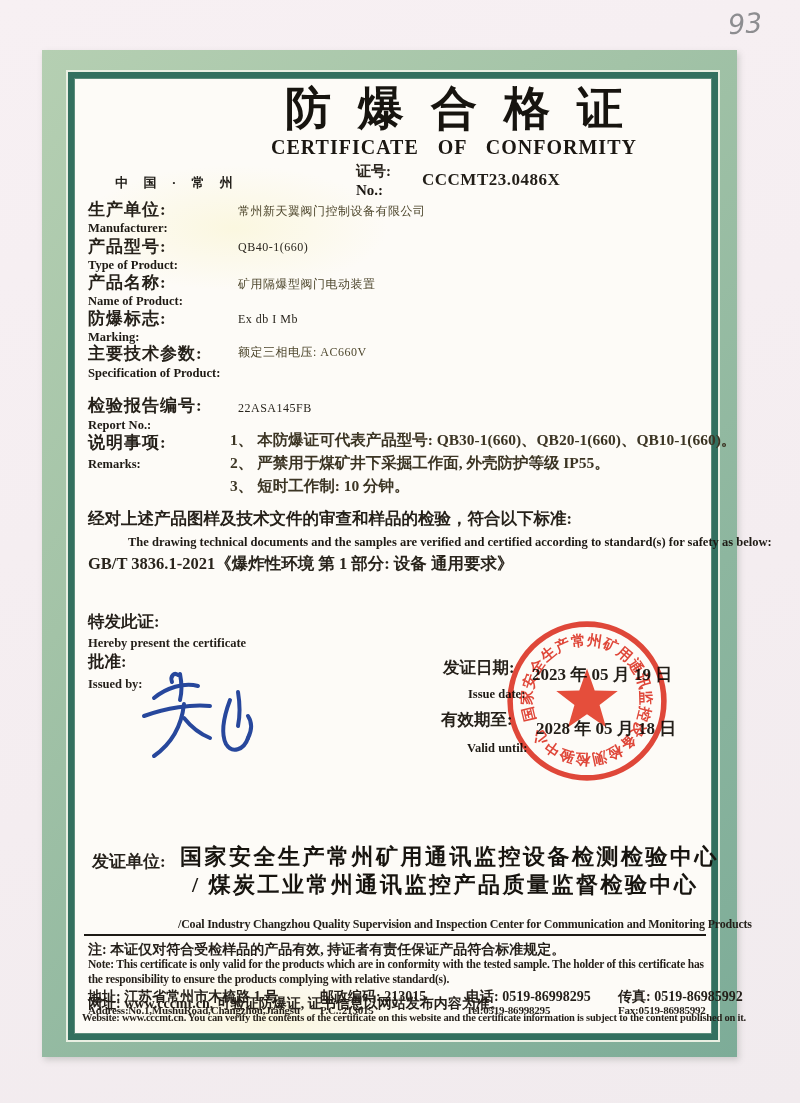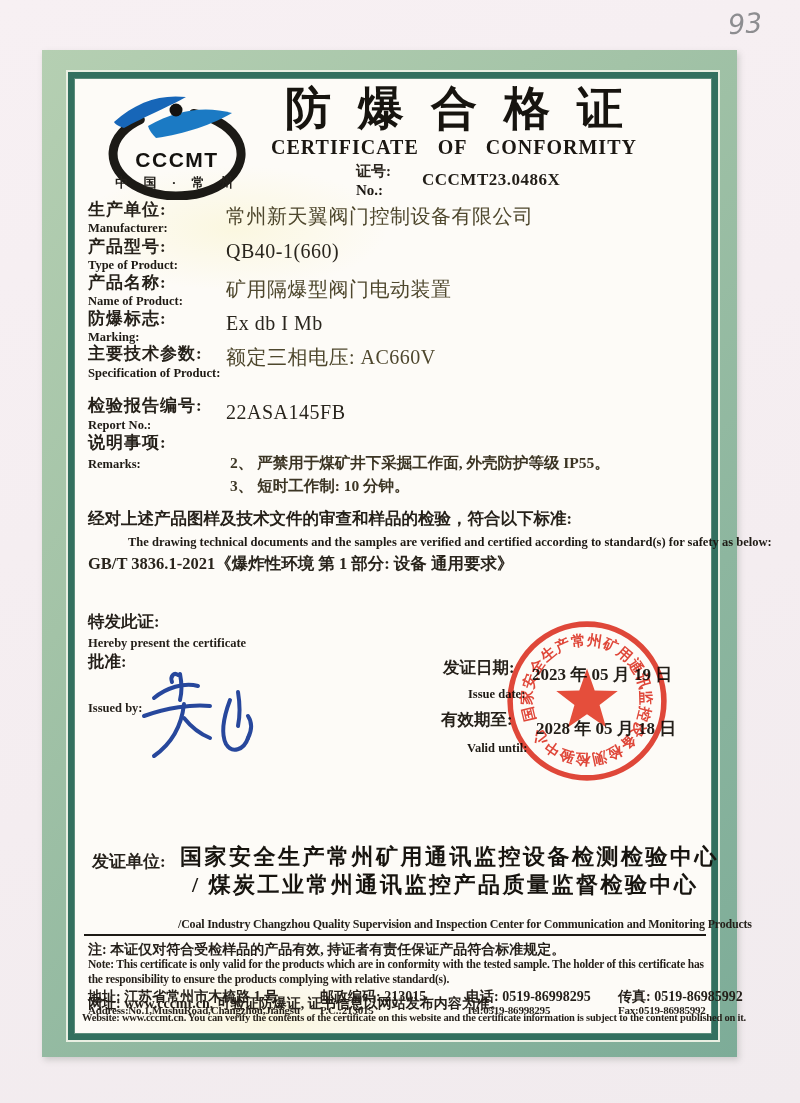--- a/index.html
+++ b/index.html
@@ -45,32 +45,32 @@
     left:170px;top:58px;width:420px;text-align:center;
     font-size:20px;font-weight:bold;letter-spacing:1px;word-spacing:13px;color:#1b1712;
     white-space:nowrap;
   }
   .certno-cn{left:282px;top:84px;font-size:15px;font-weight:bold;color:#2a241c;}
   .certno-en{left:282px;top:104px;font-size:15px;font-weight:bold;color:#1c1813;}
   .certno-val{left:348px;top:92px;font-size:17px;font-weight:600;color:#221e18;letter-spacing:.5px;}
   
   .lab-cn{left:14px;font-size:17px;font-weight:bold;color:#26211a;white-space:nowrap;letter-spacing:1px;}
   .lab-en{left:14px;font-size:12.5px;font-weight:bold;color:#1e1a14;white-space:nowrap;}
-  .val{left:152px;font-size:20px;color:#4e472d;white-space:nowrap;letter-spacing:.5px;text-align:right;}
+  .val{left:164px;font-size:12px;color:#4e472d;white-space:nowrap;letter-spacing:.5px;text-align:right;}
   .val-dark{color:#29251d;}
   .rem{left:156px;font-size:15.5px;font-weight:600;color:#3c3524;white-space:nowrap;}
   
   .stmt-cn{left:14px;top:430px;font-size:16.5px;font-weight:bold;color:#26211a;white-space:nowrap;}
   .stmt-en{left:14px;top:457px;font-size:12.5px;font-weight:bold;color:#1e1a14;white-space:nowrap;margin-left:40px;}
   .std{left:14px;font-size:16.5px;font-weight:bold;color:#29241c;white-space:nowrap;}
   
   .present-cn{left:14px;top:533px;font-size:16.5px;font-weight:bold;}
   .present-en{left:14px;top:558px;font-size:12.5px;font-weight:bold;}
   .approve-cn{left:14px;top:573px;font-size:16.5px;font-weight:bold;}
-  .approve-en{left:14px;top:599px;font-size:12.5px;font-weight:bold;margin-top:24px;}
+  .approve-en{left:14px;top:599px;font-size:12.5px;font-weight:bold;}
   .sig{left:58px;top:586px;width:150px;height:115px;}
   .d-lab-cn{font-size:16.5px;font-weight:bold;color:#26211a;white-space:nowrap;}
   .d-lab-en{font-size:12.5px;font-weight:bold;color:#1e1a14;white-space:nowrap;}
   .d-val{font-size:17px;font-weight:600;color:#221e18;white-space:nowrap;}
   .stamp{left:427px;top:537px;width:172px;height:172px;opacity:.92;mix-blend-mode:multiply;z-index:5;}
   
   .au-lab{left:18px;top:772px;font-size:17px;font-weight:bold;white-space:nowrap;}
   .au-l1{left:106px;top:764px;font-size:22px;font-weight:bold;letter-spacing:2.5px;white-space:nowrap;color:#17140f;}
   .au-l2{left:118px;top:792px;font-size:22px;font-weight:bold;letter-spacing:2.5px;white-space:nowrap;color:#17140f;}
   .au-en1{left:18px;top:824px;font-size:12px;font-weight:bold;white-space:nowrap;letter-spacing:-.2px;}
@@ -85,29 +85,20 @@
   .ft-weben{left:8px;top:934px;font-size:10.5px;font-weight:bold;white-space:nowrap;letter-spacing:-.2px;}
 </style>
 </head>
 <body>
 
 <div class="abs pg-num">93</div>
 
 <div class="abs cert">
   <div class="cert-teal">
 
-    <div class="abs logo-wrap">
-      <svg width="170" height="118" viewBox="0 0 170 118">
-        <path d="M101.6 31.4 A64 42 0 1 1 48.3 37.6" fill="none" stroke="#1c1a16" stroke-width="9" stroke-linecap="round"></path>
-        <path d="M22,40 C44,20 68,12 94,15 C80,23 52,35 32,46 C26,44 23,42 22,40 Z" fill="#1766b8"></path>
-        <path d="M56,44 C86,27 114,24 140,31 C122,42 92,52 64,56 C60,52 57,48 56,44 Z" fill="#1b7ac4"></path>
-        <circle cx="84" cy="28" r="6.5" fill="#14120f"></circle>
-        <text x="85" y="85" text-anchor="middle" font-family="Liberation Sans, sans-serif" font-size="21" font-weight="bold" letter-spacing="1.5" fill="#14120f">CCCMT</text>
-      </svg>
-    </div>
     <div class="abs logo-region">中 国 · 常 州</div>
 
     <div class="abs title">防爆合格证</div>
     <div class="abs subtitle">CERTIFICATE  OF  CONFORMITY</div>
 
     <div class="abs certno-cn">证号:</div>
     <div class="abs certno-en">No.:</div>
     <div class="abs certno-val">CCCMT23.0486X</div>
 
     <div class="abs lab-cn" style="top:120px">生产单位:</div>
@@ -129,20 +120,21 @@
     <div class="abs lab-cn" style="top:264px">主要技术参数:</div>
     <div class="abs lab-en" style="top:288px">Specification of Product:</div>
     <div class="abs val" style="top:266px">额定三相电压: AC660V</div>
 
     <div class="abs lab-cn" style="top:316px">检验报告编号:</div>
     <div class="abs lab-en" style="top:340px">Report No.:</div>
     <div class="abs val val-dark" style="top:323px">22ASA145FB</div>
 
     <div class="abs lab-cn" style="top:353px">说明事项:</div>
     <div class="abs lab-en" style="top:379px">Remarks:</div>
+    <div class="abs rem" style="top:352px">1、 本防爆证可代表产品型号: QB30-1(660)、QB20-1(660)、QB10-1(660)。</div>
     <div class="abs rem" style="top:375px">2、 严禁用于煤矿井下采掘工作面, 外壳防护等级 IP55。</div>
     <div class="abs rem" style="top:398px">3、 短时工作制: 10 分钟。</div>
 
     <div class="abs stmt-cn">经对上述产品图样及技术文件的审查和样品的检验，符合以下标准:</div>
     <div class="abs stmt-en">The drawing technical documents and the samples are verified and certified according to standard(s) for safety as below:</div>
     <div class="abs std" style="top:475px">GB/T 3836.1-2021《爆炸性环境 第 1 部分: 设备 通用要求》</div>
 
     <div class="abs present-cn">特发此证:</div>
     <div class="abs present-en">Hereby present the certificate</div>
     <div class="abs approve-cn">批准:</div>

